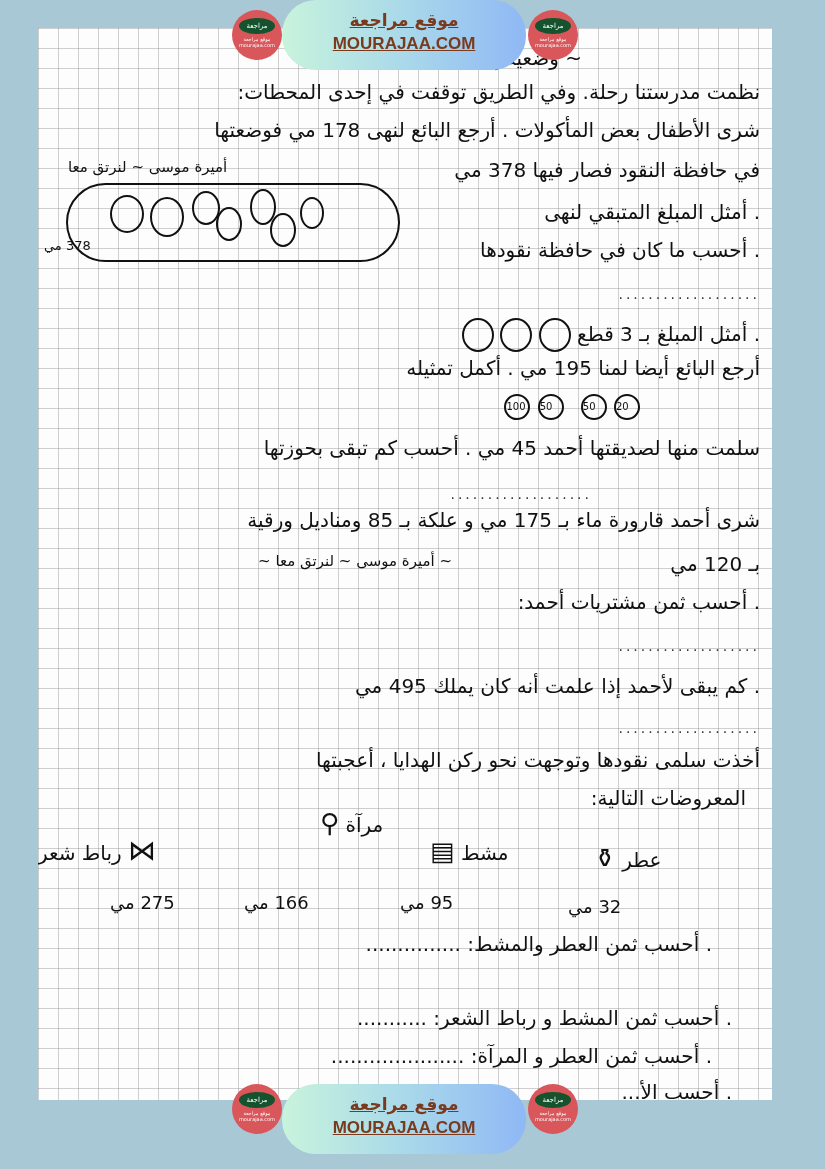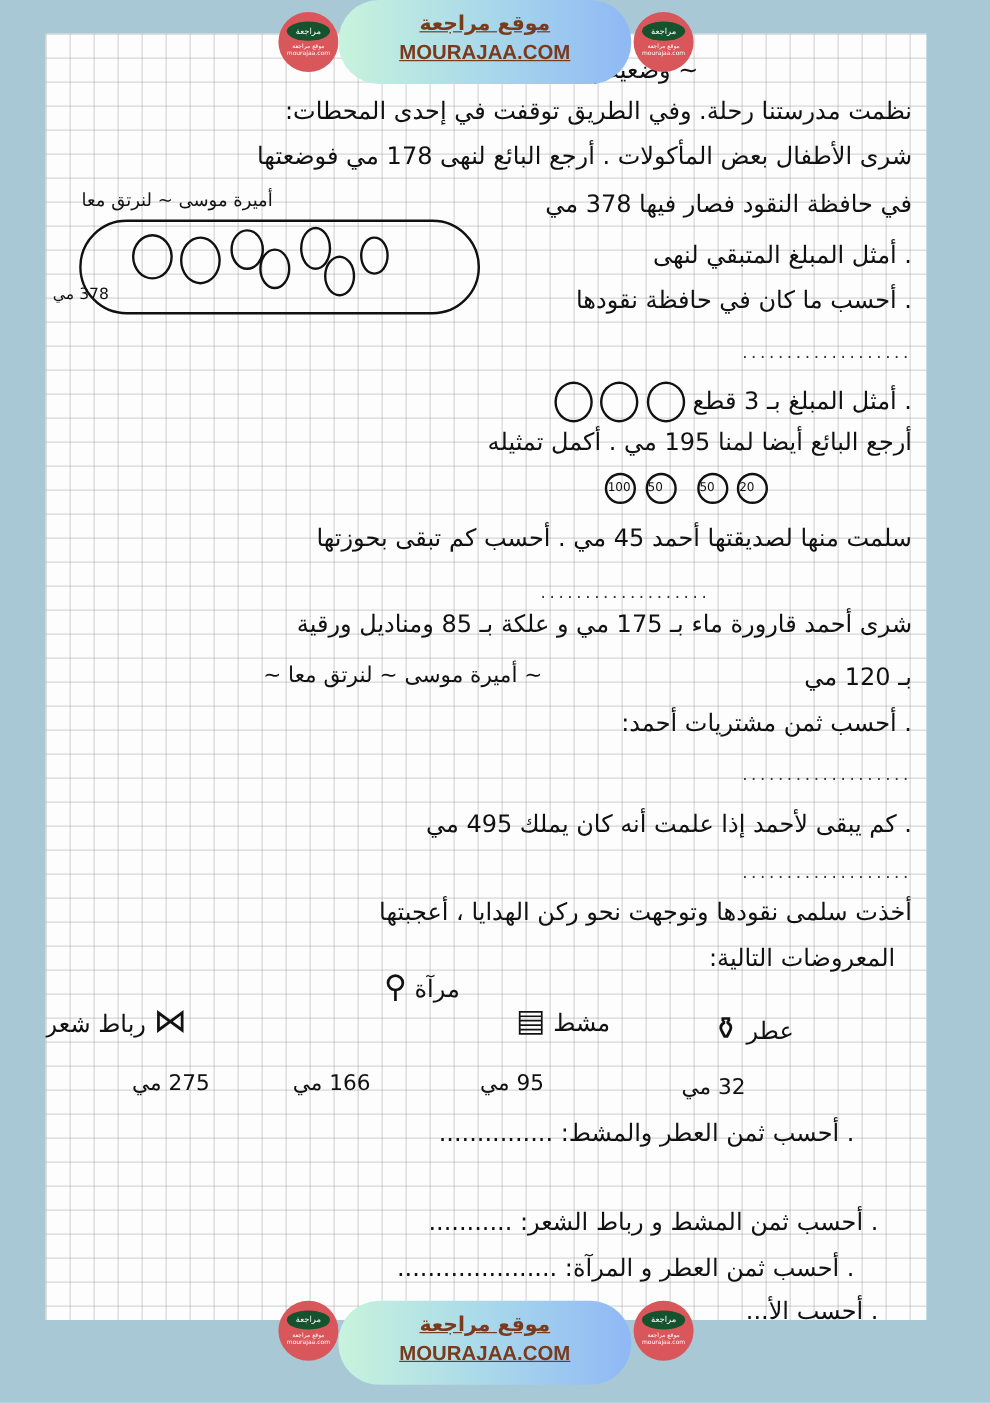--- a/index.html
+++ b/index.html
@@ -60,21 +60,21 @@
     <span class="smallcoin">20</span>
     <span class="smallcoin" style="margin-left:12px;">50</span>
     <span class="smallcoin">50</span>
     <span class="smallcoin">100</span>
   </div>
   <div class="line" style="top:408px;">سلمت منها لصديقتها أحمد 45 مي . أحسب كم تبقى بحوزتها</div>
   <div class="dots" style="top:458px;right:180px;">...................</div>
 
   <div class="line" style="top:480px;">شرى أحمد قارورة ماء بـ 175 مي و علكة بـ 85 ومناديل ورقية</div>
   <div class="line" style="top:524px;">بـ 120 مي</div>
-  <div class="line" style="top:524px;right:320px;font-size:18px;">~ أميرة موسى ~ لنرتق معا ~</div>
+  <div class="line" style="top:524px;right:320px;font-size:15px;">~ أميرة موسى ~ لنرتق معا ~</div>
   <div class="line" style="top:562px;">. أحسب ثمن مشتريات أحمد:</div>
   <div class="dots" style="top:610px;right:12px;">...................</div>
   <div class="line" style="top:646px;">. كم يبقى لأحمد إذا علمت أنه كان يملك 495 مي</div>
   <div class="dots" style="top:692px;right:12px;">...................</div>
   <div class="line" style="top:720px;">أخذت سلمى نقودها وتوجهت نحو ركن الهدايا ، أعجبتها</div>
   <div class="line" style="top:758px;right:26px;font-size:20px;">المعروضات التالية:</div>
 
   <div class="item" style="left:556px;top:815px;">
     <span style="font-size:26px;">⚱</span>
     <span>عطر</span>

